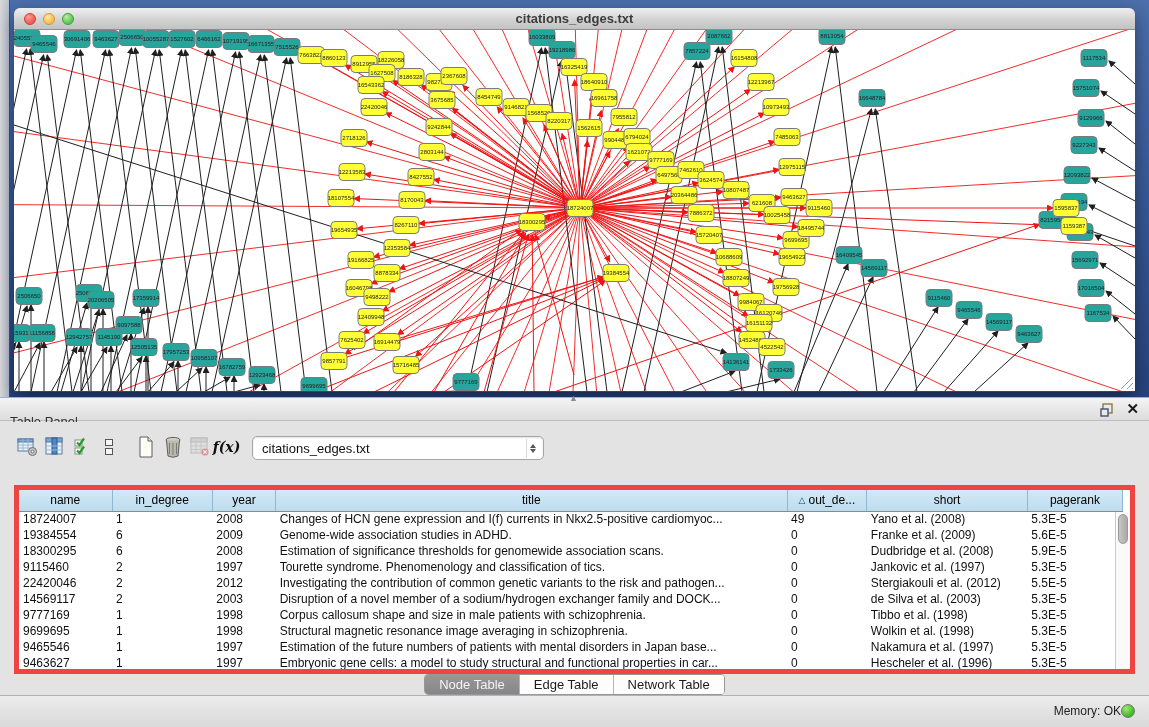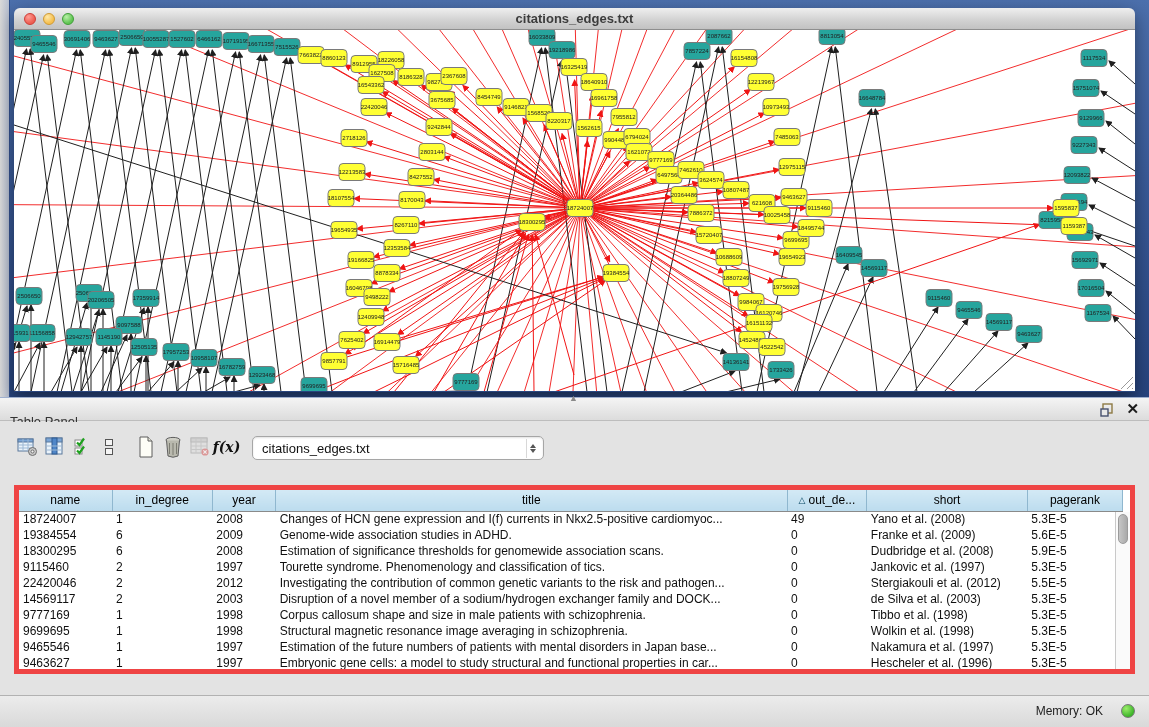--- a/index.html
+++ b/index.html
@@ -74,21 +74,21 @@
   .tabbar { position:absolute; left:0; top:252px; width:1149px; height:21px; text-align:center; }
   .seg-group { display:inline-flex; border:1px solid #979797; border-radius:4px; overflow:hidden;
     background:#ffffff; box-shadow:0 1px 0 rgba(255,255,255,.7); }
   .seg { padding:2px 14px; font-size:13px; color:#1c1c1c; background:#fdfdfd; border-right:1px solid #b5b5b5; cursor:pointer; }
   .seg:last-child { border-right:none; }
   .seg.active { background:linear-gradient(180deg,#98989a,#868688); color:#f4f4f4; }
 
   
   .statusbar { position:absolute; left:0; top:695px; width:1149px; height:32px;
     background:linear-gradient(180deg,#ececec,#d9d9d9); border-top:1px solid #b2b2b2; }
-  .mem { position:absolute; right:14px; top:8px; display:flex; align-items:center; gap:18px; }
+  .mem { position:absolute; right:14px; top:8px; display:flex; align-items:center; gap:0; }
   .mem .mem-label { font-size:12px; color:#222; }
   .mem .dot { width:14px; height:14px; border-radius:50%;
     background:radial-gradient(circle at 35% 30%, #9bed6a, #3db52a 70%); border:1px solid #777; }
 </style>
 </head>
 <body>
 
 <div class="blue-area"></div>
 <div class="left-strip"></div>
 
@@ -785,20 +785,27 @@
             <td>Hescheler et al. (1996)</td>
             <td>5.3E-5</td>
           </tr>
         </tbody>
     </table>
     <div class="vscroll">
       <div class="thumb"></div>
     </div>
   </div>
 
+  <div class="tabbar">
+    <span class="seg-group" id="seg-group">
+        <span class="seg active">Node Table</span>
+        <span class="seg">Edge Table</span>
+        <span class="seg">Network Table</span>
+      </span>
+  </div>
 </div>
 
 <div class="statusbar">
   <div class="mem">
     <span class="mem-label">Memory: OK</span>
     <span class="dot"></span>
   </div>
 </div>
 
 </body></html>

